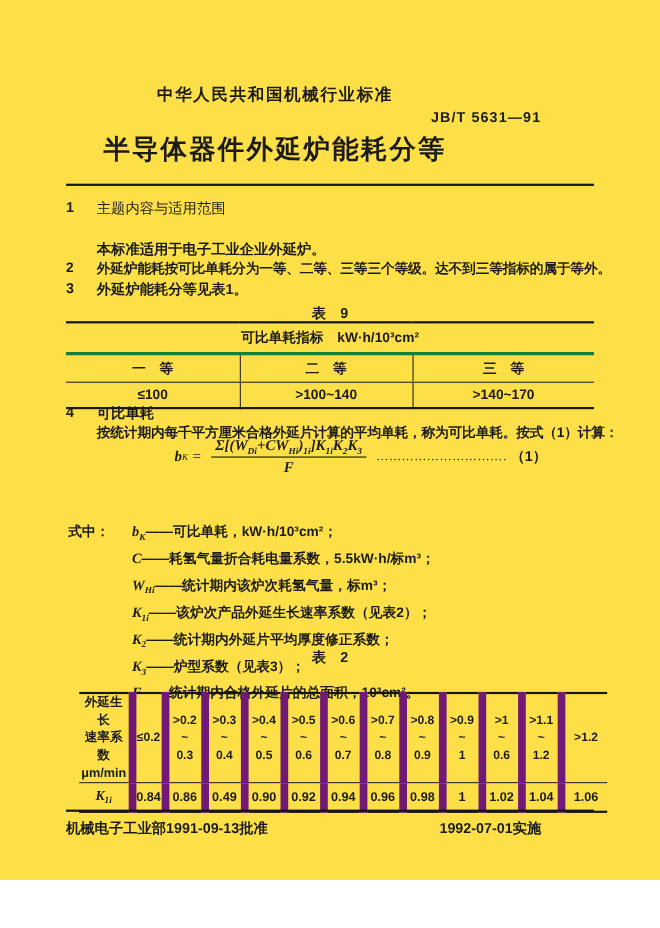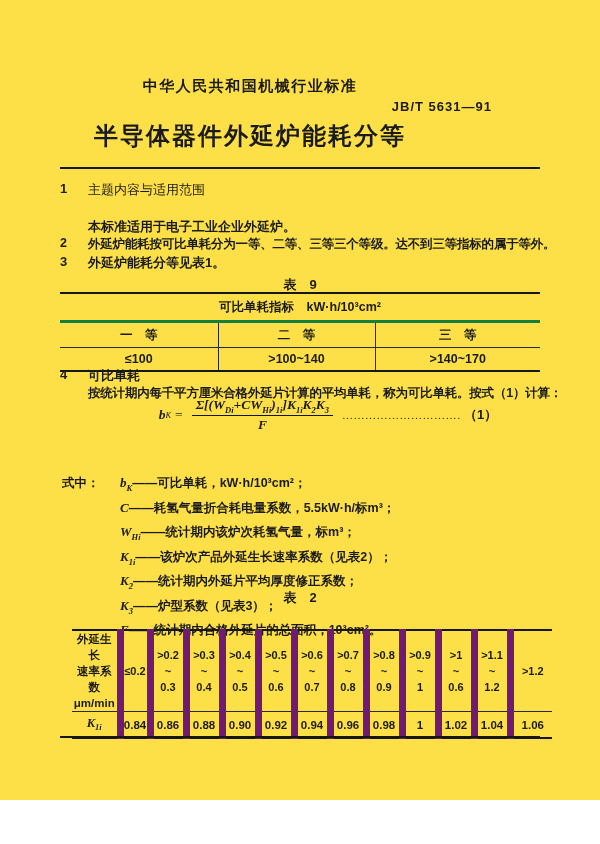--- a/index.html
+++ b/index.html
@@ -228,30 +228,34 @@
             <div>1.2</div>
           </td>
       <td class="rng">
             <div>&gt;1.2</div>
           </td>
     </tr>
     <tr class="krow">
       <td><span class="ksym">K</span><sub>1i</sub></td>
       <td>0.84</td>
       <td>0.86</td>
-      <td>0.88</td>
+      <td>0.49</td>
       <td>0.90</td>
       <td>0.92</td>
       <td>0.94</td>
       <td>0.96</td>
       <td>0.98</td>
       <td>1</td>
       <td>1.02</td>
       <td>1.04</td>
       <td>1.06</td>
     </tr>
   </tbody>
     </table>
 
   <div class="rule rule-foot"></div>
+  <div class="footer-row">
+    <span>机械电子工业部1991-09-13批准</span>
+    <span>1992-07-01实施</span>
+  </div>
   <div class="page-num">171</div>
 
 </div>
 
 </body></html>

